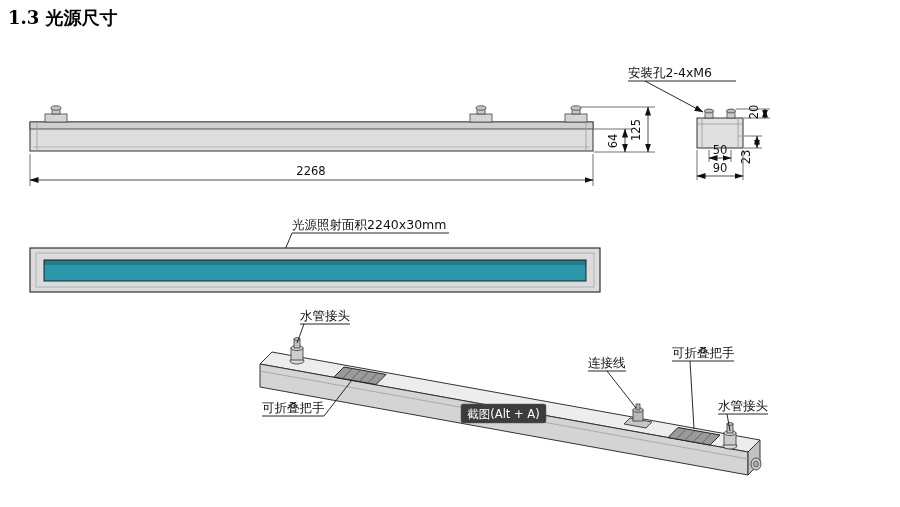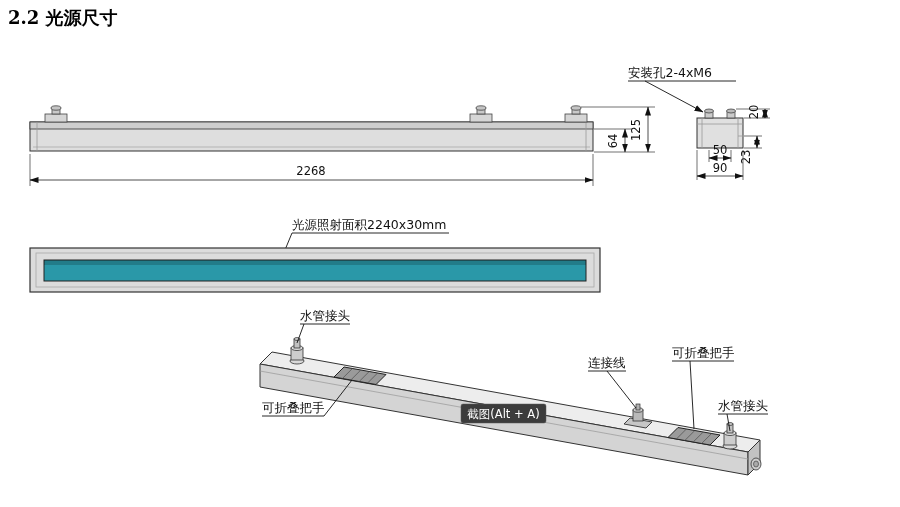--- a/index.html
+++ b/index.html
@@ -20,21 +20,21 @@
   .extline { stroke:#333; stroke-width:0.7; }
   .edge { stroke:#333; stroke-width:1; }
   .subtle { stroke:#999; stroke-width:0.8; }
   .leader { stroke:#111; stroke-width:0.9; fill:none; }
 </style>
 </head>
 <body>
 
 <div id="page">
 
-  <div id="doc-title">2.2 光源尺寸</div>
+  <div id="doc-title">1.3 光源尺寸</div>
 
   <svg width="900" height="507" viewBox="0 0 900 507">
     <defs>
       <marker id="arrow" markerWidth="9" markerHeight="8" refX="8.5" refY="4" orient="auto-start-reverse" markerUnits="userSpaceOnUse">
         <path d="M0,1 L9,4 L0,7 Z" fill="#111"></path>
       </marker>
     </defs>
 
     <g>
       <rect x="30" y="122" width="563" height="29" fill="#dedede" class="edge"></rect>

